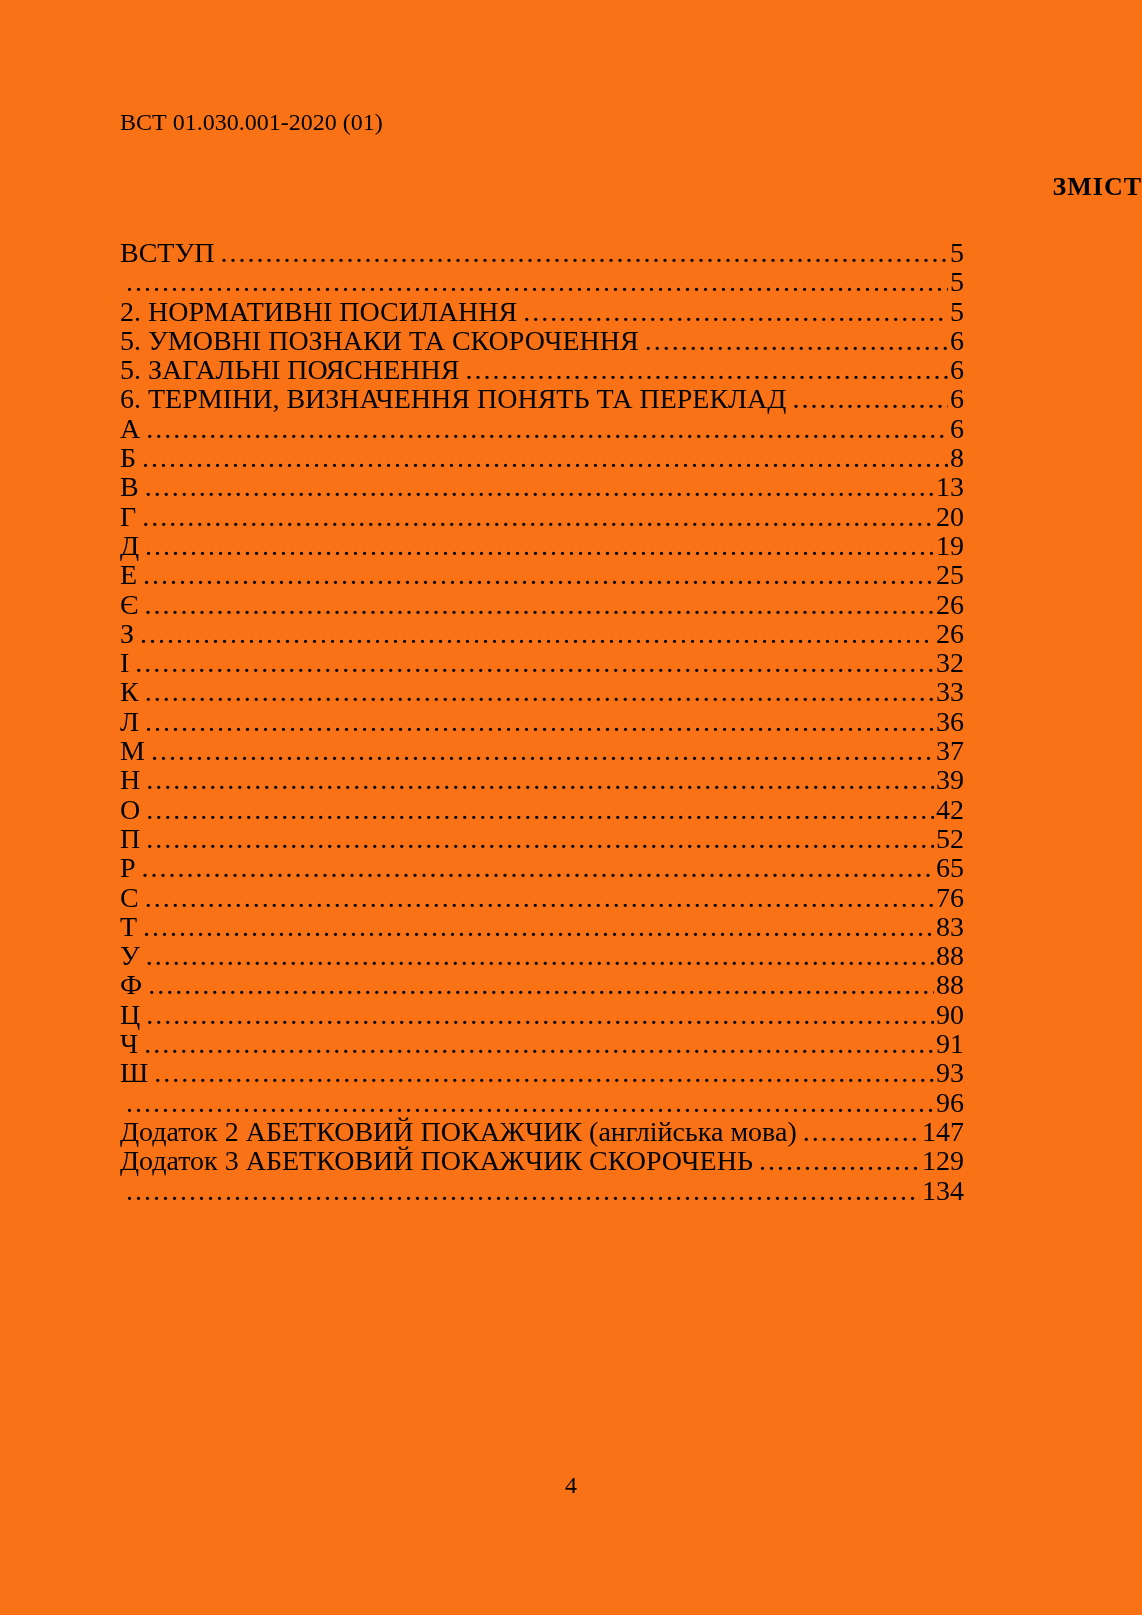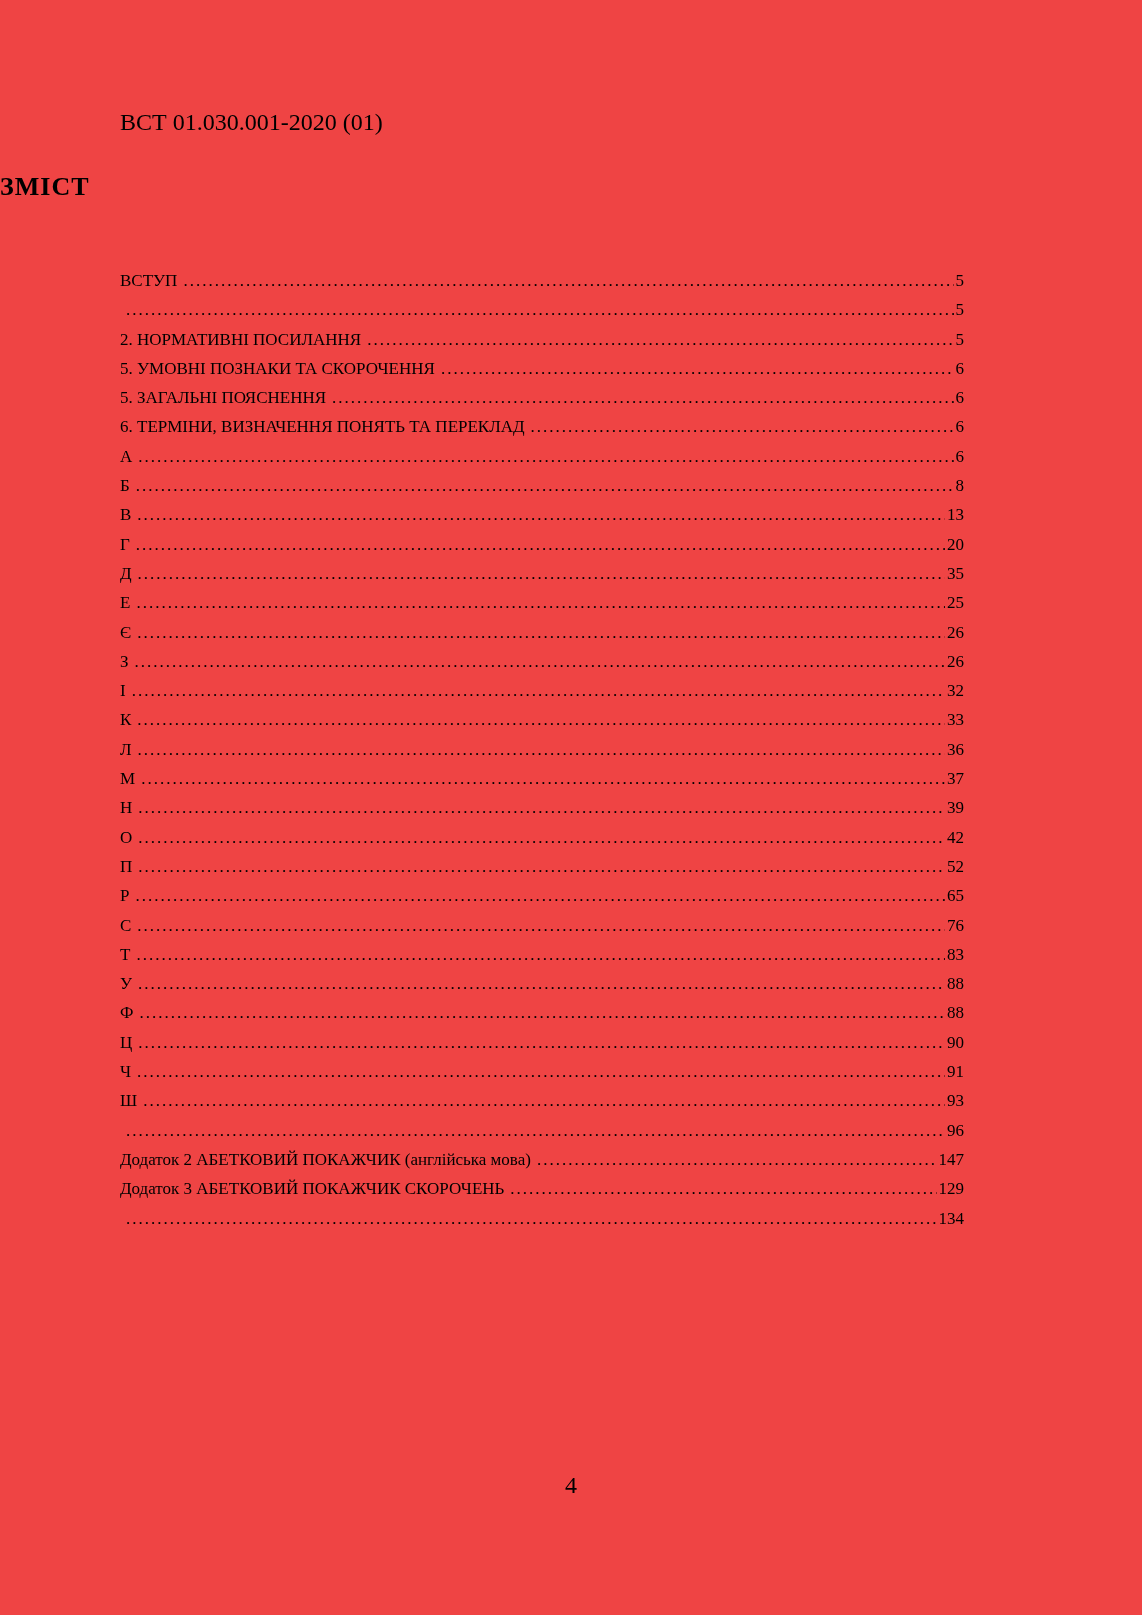--- a/index.html
+++ b/index.html
@@ -4,51 +4,50 @@
 <style>
   html, body {
     margin: 0;
     padding: 0;
     background: #ffffff;
   }
   .page {
     position: relative;
     width: 1142px;
     height: 1615px;
-    background: #ef4444;
+    background: #f97316;
     color: #000000;
     font-family: "Liberation Serif", "DejaVu Serif", serif;
     overflow: hidden;
   }
   .doc-code {
     position: absolute;
     top: 108px;
     left: 120px;
     font-size: 24px;
     line-height: 1.2;
     white-space: nowrap;
   }
   .page-title {
     position: absolute;
     top: 172px;
     left: 0;
     width: 100%;
     margin: 0;
-    text-align: left;
+    text-align: right;
     font-size: 26px;
     font-weight: bold;
     letter-spacing: 1px;
   }
   .toc {
     position: absolute;
     top: 238px;
     left: 120px;
     right: 178px;
-    font-size: 17px;
-    margin-top: 28px;
+    font-size: 28px;
   }
   .toc-row {
     display: flex;
     align-items: baseline;
     line-height: 29.3px;
     height: 29.3px;
     white-space: nowrap;
   }
   .toc-title {
     flex: 0 0 auto;
@@ -141,21 +140,21 @@
 
   <div class="toc-row">
     <span class="toc-title">Г</span>
     <span class="leader"></span>
     <span class="toc-page">20</span>
   </div>
 
   <div class="toc-row">
     <span class="toc-title">Д</span>
     <span class="leader"></span>
-    <span class="toc-page">35</span>
+    <span class="toc-page">19</span>
   </div>
 
   <div class="toc-row">
     <span class="toc-title">Е</span>
     <span class="leader"></span>
     <span class="toc-page">25</span>
   </div>
 
   <div class="toc-row">
     <span class="toc-title">Є</span>

